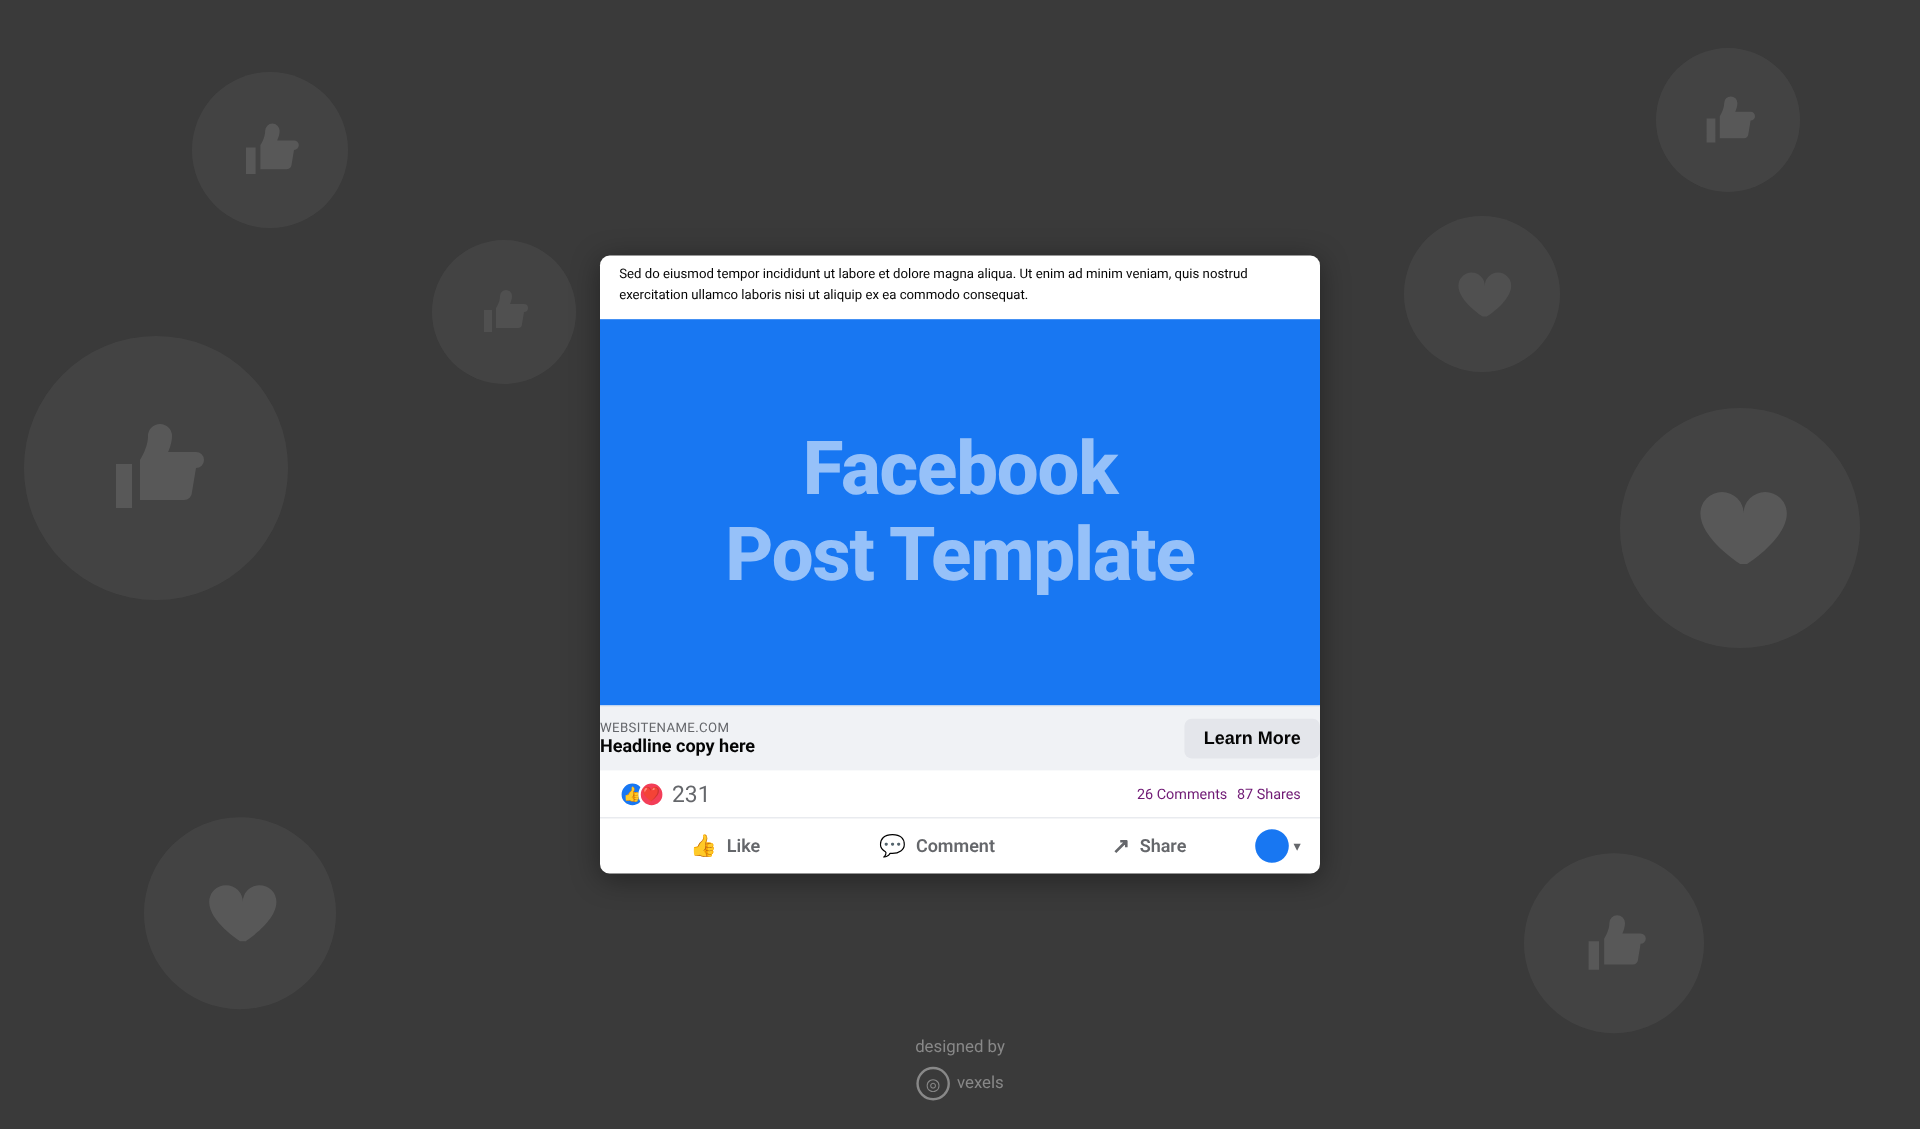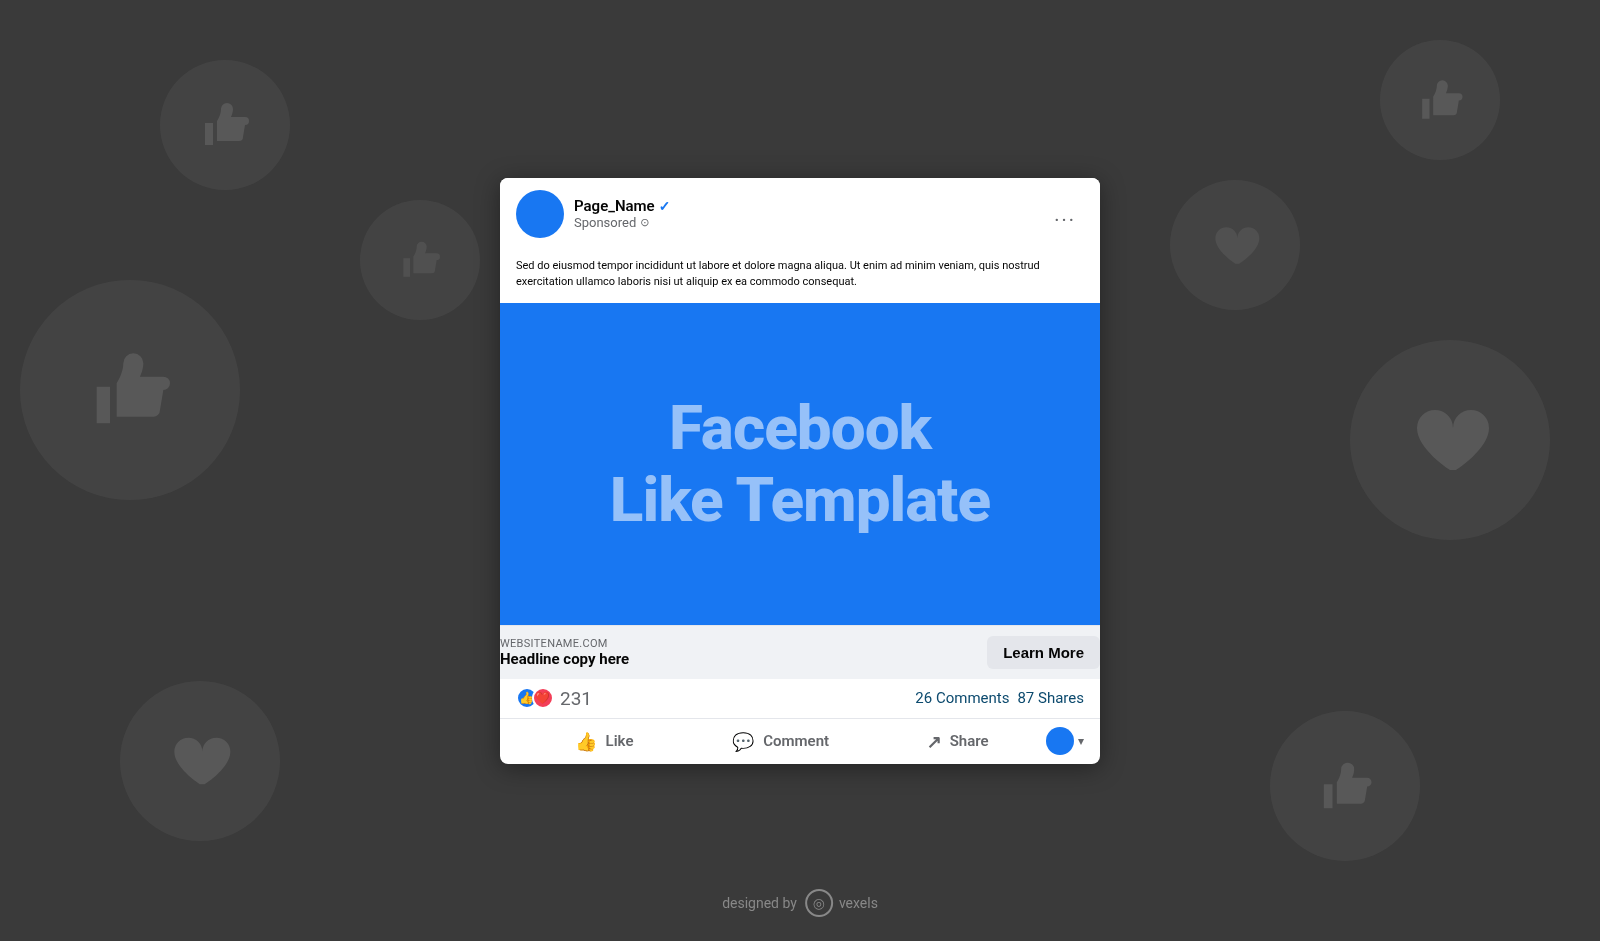--- a/index.html
+++ b/index.html
@@ -212,22 +212,22 @@
       font-size: 12px;
       margin-left: -6px;
     }
 
     .reaction-count {
       font-size: 19px;
       color: #65676b;
     }
 
     .fb-reactions-right {
-      font-size: 15px;
-      color: #0c4a6e;
+      font-size: 12px;
+      color: #701a75;
       display: flex;
       gap: 8px;
       text-align: center;
     }
 
     
     .fb-actions {
       display: flex;
       align-items: center;
       padding: 4px 16px;
@@ -276,20 +276,21 @@
       bottom: 24px;
       left: 50%;
       transform: translateX(-50%);
       display: flex;
       align-items: center;
       gap: 8px;
       color: #888;
       font-size: 14px;
       z-index: 10;
       white-space: nowrap;
+      flex-direction: column;
     }
 
     .vexels-logo {
       display: flex;
       align-items: center;
       gap: 6px;
     }
 
     .vexels-icon {
       width: 28px;
@@ -352,43 +353,27 @@
 
   <div class="bg-icon" style="width:130px;height:130px;top:180px;right:300px;">
     <svg width="55" height="55" viewBox="0 0 60 60" fill="rgba(100,100,100,0.4)">
       <path d="M30 50s-22-14-22-28a12 12 0 0124 0 12 12 0 0124 0c0 14-22 28-22 28z"></path>
     </svg>
   </div>
 </div>
 
 <div class="fb-card">
 
-  <div class="fb-header">
-    <div class="fb-avatar"></div>
-    <div class="fb-page-info">
-      <div class="fb-page-name">
-        <span>Page_Name</span>
-        <span class="verified-badge">✓</span>
-      </div>
-      <div class="fb-sponsored">
-        <span>Sponsored</span>
-        <span class="sponsored-icon">⊙</span>
-      </div>
-    </div>
-    <div class="fb-more">
-      <span>...</span>
-    </div>
-  </div>
 
   <div class="fb-post-text">Sed do eiusmod tempor incididunt ut labore et dolore magna aliqua. Ut enim ad minim veniam, quis nostrud exercitation ullamco laboris nisi ut aliquip ex ea commodo consequat.</div>
 
   <div class="fb-image-area">
     <div class="fb-image-title">
       <span>Facebook</span><br>
-      <span>Like Template</span>
+      <span>Post Template</span>
     </div>
   </div>
 
   <div class="fb-cta-bar">
     <div class="fb-cta-info">
       <div class="fb-website-name">WEBSITENAME.COM</div>
       <div class="fb-headline">Headline copy here</div>
     </div>
     <button class="fb-learn-more-btn">Learn More</button>
   </div>

